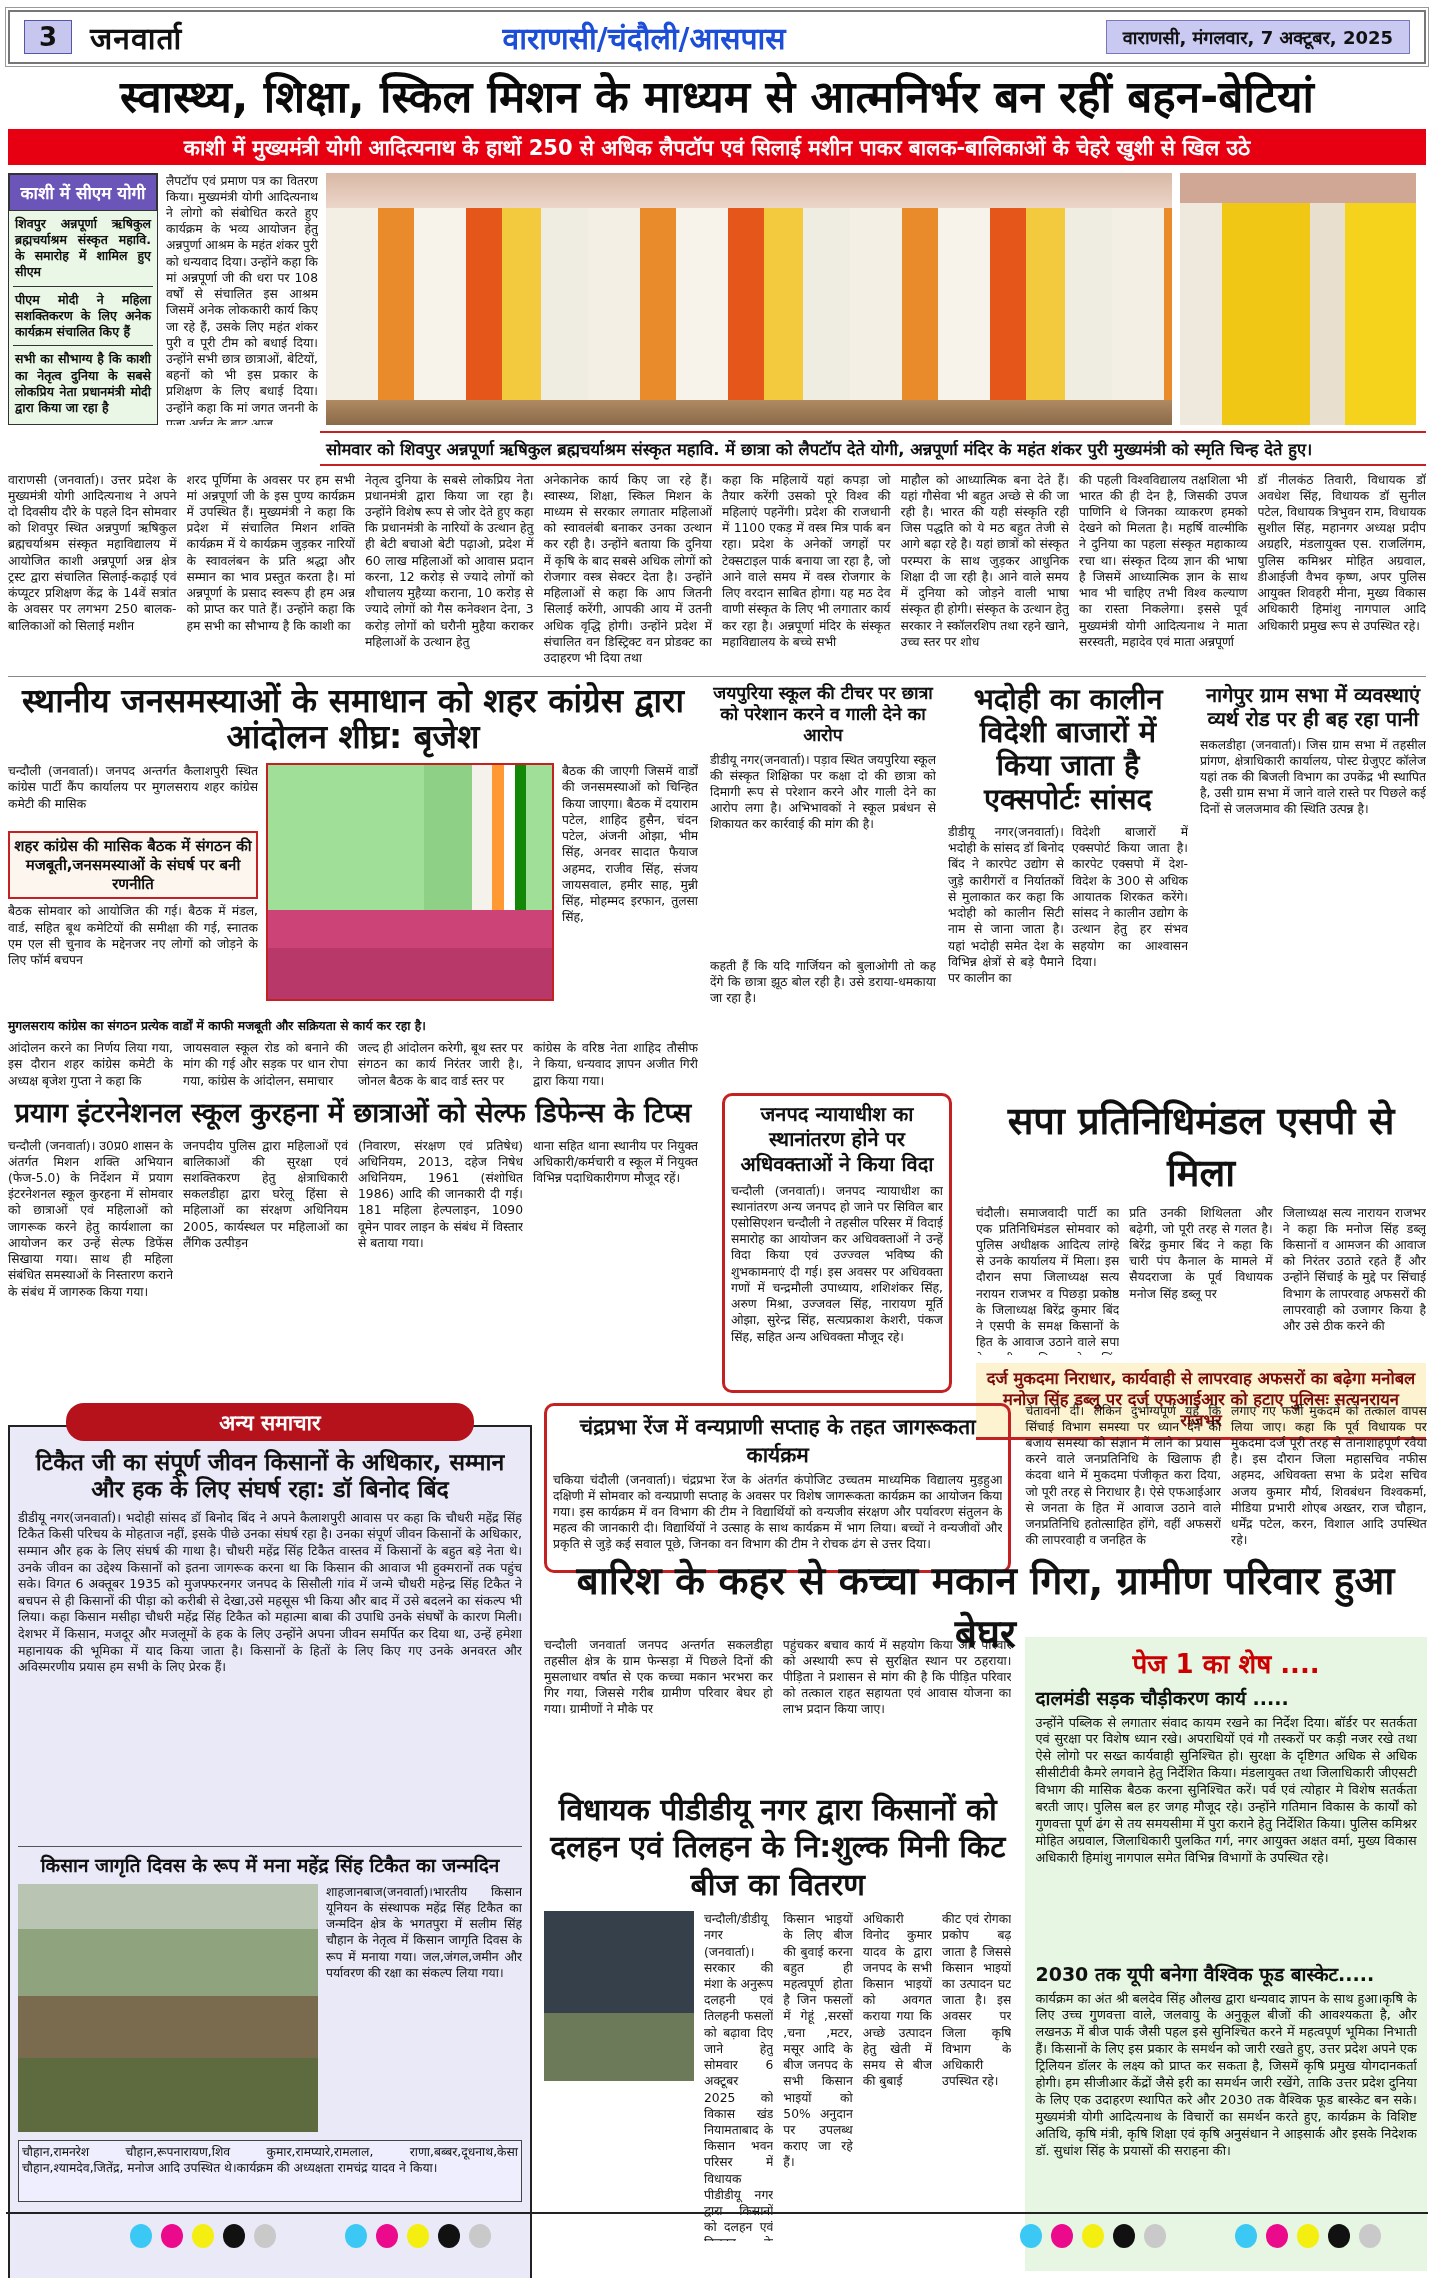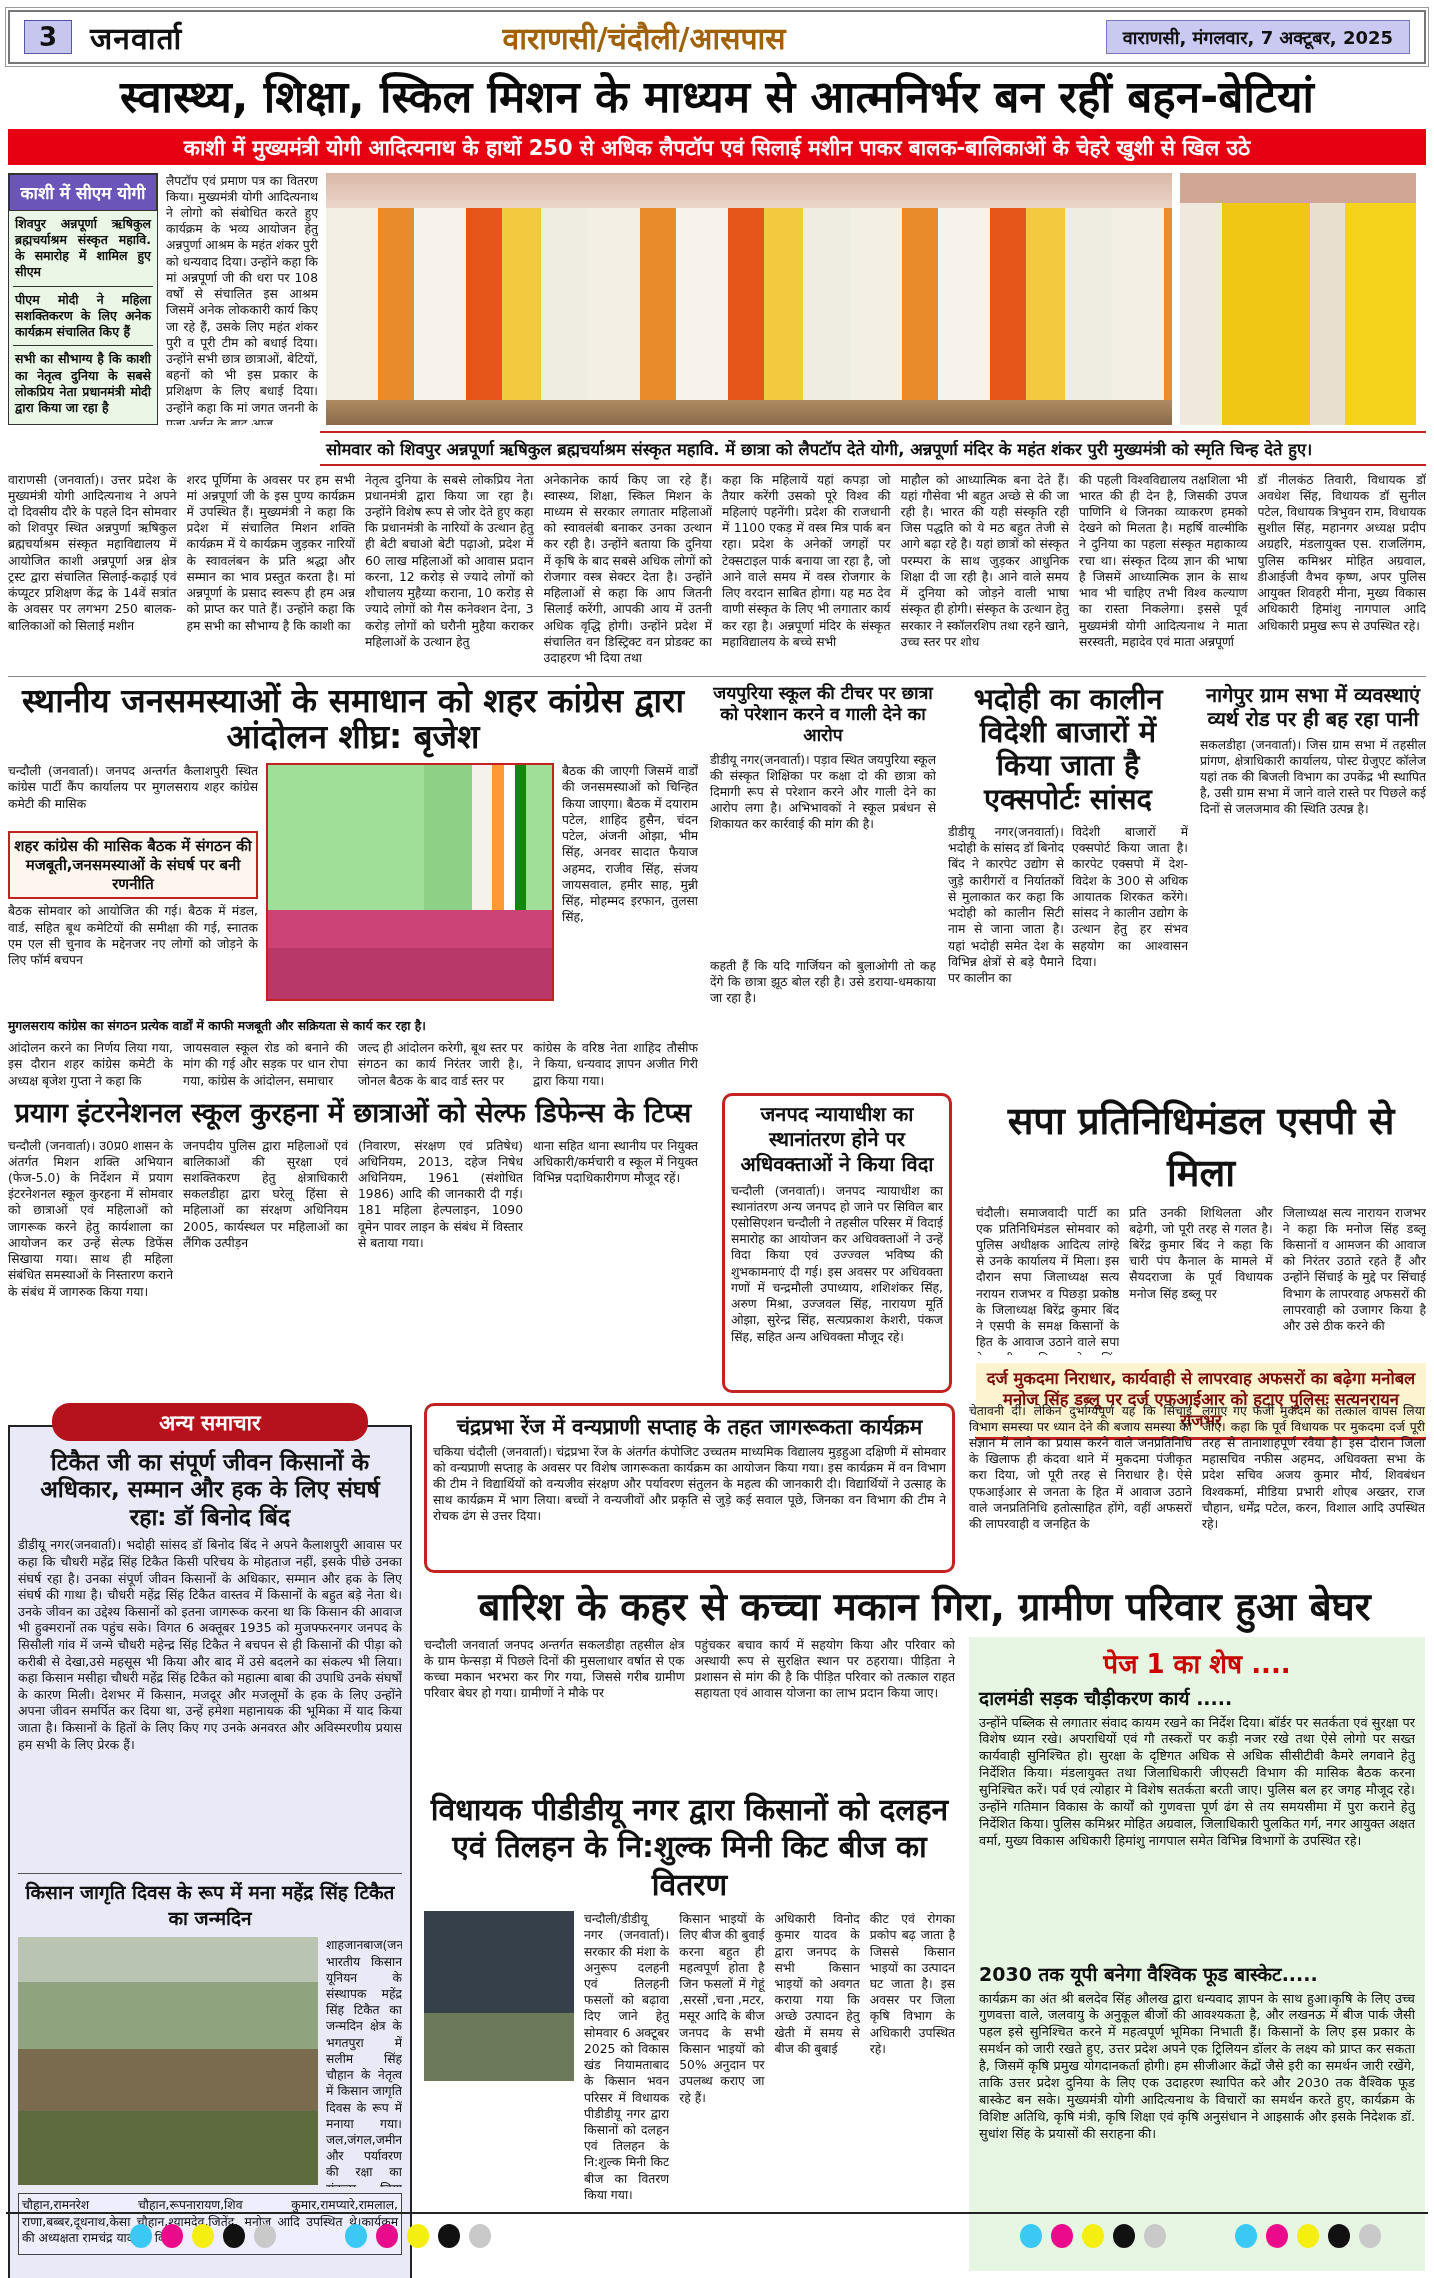--- a/index.html
+++ b/index.html
@@ -5,21 +5,21 @@
   * { margin:0; padding:0; box-sizing:border-box; }
   html,body { background:#ffffff; }
   body { width:1434px; font-family:"DejaVu Sans", sans-serif; color:#111; }
   .page { width:1434px; height:2278px; overflow:hidden; position:relative; background:#fff; padding:0 8px; }
 
   
   .masthead { margin-top:10px; border:2px solid #777; outline:1px solid #999; outline-offset:2px;
     height:54px; display:flex; align-items:center; padding:0 14px; gap:18px; background:#fff; }
   .pgnum { background:#c6c6ee; border:1px solid #5555aa; font-weight:bold; font-size:26px; padding:1px 14px; }
   .paper-name { font-size:30px; font-weight:bold; letter-spacing:1px; }
-  .section-title { flex:1; text-align:center; color:#a16207; font-weight:bold; font-size:30px; }
+  .section-title { flex:1; text-align:center; color:#1d4ed8; font-weight:bold; font-size:30px; }
   .datebox { background:#c9c9f2; border:1px solid #7777bb; font-weight:bold; font-size:18px; padding:4px 16px; }
 
   
   .lead-headline { font-size:44px; font-weight:bold; text-align:center; line-height:1.15; margin-top:8px; color:#0a0a0a; }
   .strap { background:#e60012; color:#fff; font-weight:bold; font-size:21px; text-align:center; padding:4px 6px; margin-top:6px; }
 
   .lead-top { display:flex; gap:8px; margin-top:8px; height:252px; }
   .sidebox { width:150px; border:1px solid #333; background:#eaf7e6; display:flex; flex-direction:column; }
   .sidebox-title { background:#6c55b8; color:#fff; font-weight:bold; font-size:17px; text-align:center; padding:6px 2px; border:1px solid #333; }
   .sidebox p { font-size:12.5px; font-weight:bold; padding:5px 6px; line-height:1.3; text-align:justify; }
@@ -73,21 +73,21 @@
   .judgebox .coltxt { height:215px; }
   .sp { flex:1; }
   .sp h2 { font-size:38px; font-weight:bold; text-align:center; margin-bottom:8px; }
   .sp-cols { display:flex; gap:10px; height:150px; }
   .sp-cols .coltxt { flex:1; }
   .yellowbox { background:#fdf3d1; border-bottom:3px solid #c42222; margin-top:8px; padding:5px 4px; }
   .yellowbox div { color:#7a0c0c; font-weight:bold; font-size:16.5px; text-align:center; line-height:1.3; }
 
   
   .band4 { display:flex; gap:12px; margin-top:10px; height:868px; }
-  .tikait-wrap { width:404px; position:relative; }
+  .tikait-wrap { width:524px; position:relative; }
   .pill { background:#b5121b; color:#fff; font-weight:bold; font-size:21px; text-align:center; border-radius:18px; width:78%; margin:0 auto; padding:5px 0; position:relative; z-index:2; }
   .tikait-box { border:2px solid #222; background:#e9e9f8; margin-top:-16px; padding:22px 8px 6px 8px; height:calc(100% - 10px); }
   .tikait-box h3 { font-size:23px; font-weight:bold; text-align:center; line-height:1.2; margin-bottom:6px; }
   .tikait-body1 { height:330px; font-size:12.6px; }
   .tikait-box h4 { font-size:19px; font-weight:bold; text-align:center; margin:6px 0; border-top:1px solid #555; padding-top:5px; }
   .tikait-row { display:flex; gap:8px; height:250px; }
   .photo-tikait { width:300px; height:248px; background:
       linear-gradient(180deg,#b9c4b2 0 18%, #8fa47e 18% 45%, #7a6a4e 45% 70%, #5d6b3f 70% 100%),
       radial-gradient(circle at 60% 55%, #2a4f8f 0 12%, rgba(0,0,0,0) 13%); }
   .tikait-row .coltxt { flex:1; }

